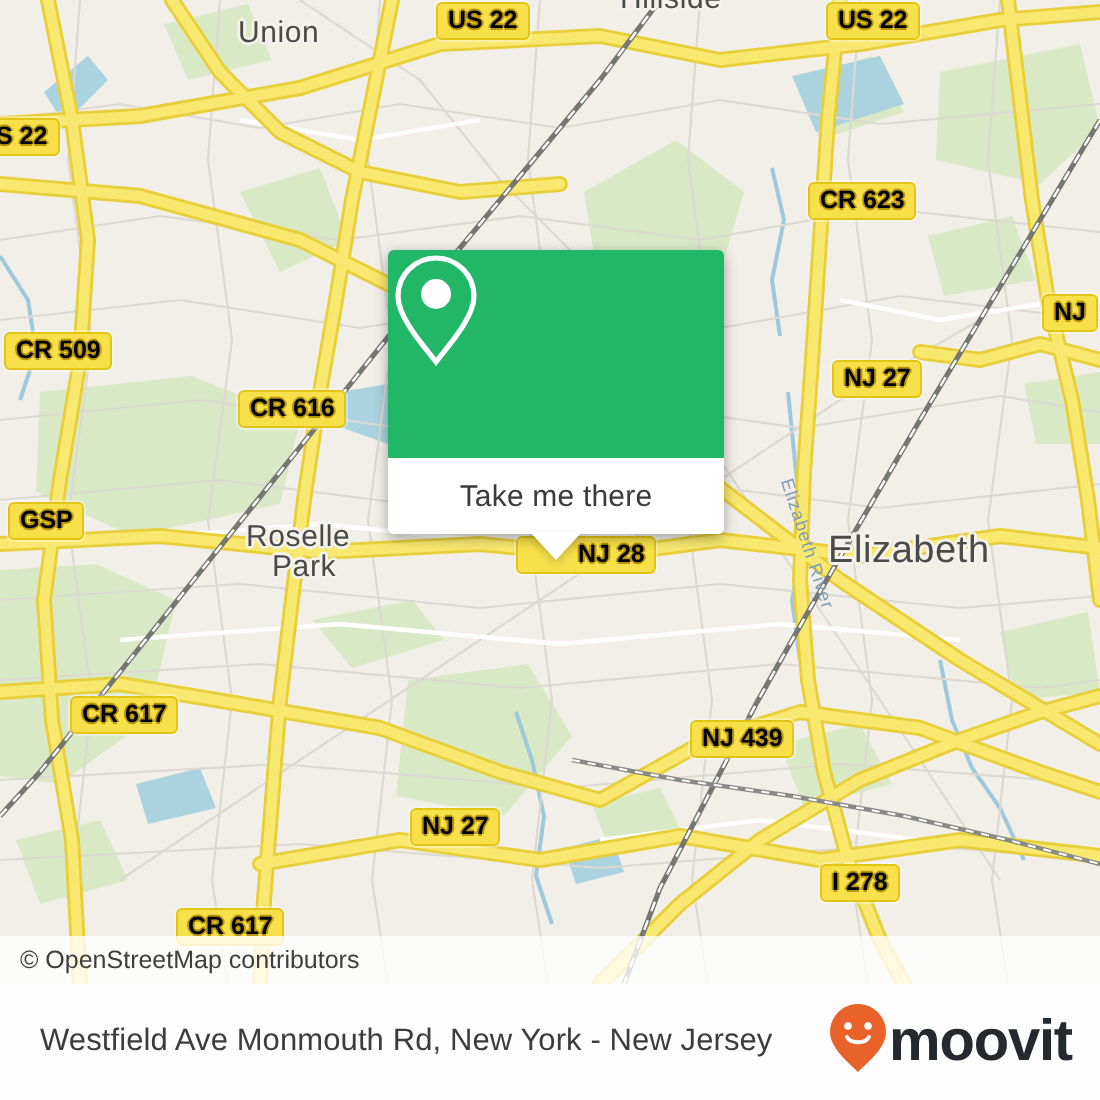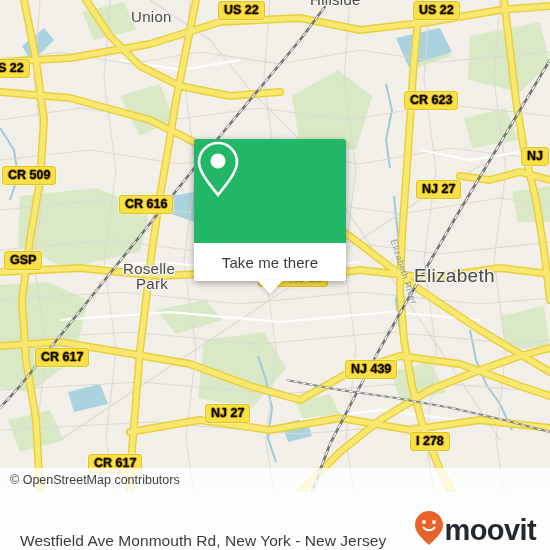--- a/index.html
+++ b/index.html
@@ -33,21 +33,21 @@
   .shield{
     position:absolute;background:#f7e04a;border:1.5px solid #e3c516;
     border-radius:3px;color:#000000;font-size:12.5px;font-weight:bold;
     padding:1px 5px 2px 5px;white-space:nowrap;line-height:14px;
     text-shadow:-1px 0 #b9960a,1px 0 #b9960a,0 -1px #b9960a,0 1px #b9960a;
     box-shadow:0 0 0 1px rgba(255,255,255,.35);
   }
 
   
   .popup{
-    position:absolute;left:194px;top:139px;width:152px;
+    position:absolute;left:194px;top:125px;width:168px;
     border-radius:3px;box-shadow:0 2px 7px rgba(0,0,0,.34);
     overflow:visible;
   }
   .popup-head{
     background:#21b767;height:104px;border-radius:3px 3px 0 0;
     display:flex;align-items:center;justify-content:center;
   }
   .popup-foot{
     background:#fff;height:38px;border-radius:0 0 3px 3px;
     display:flex;align-items:center;justify-content:center;
@@ -64,21 +64,21 @@
   .attrib{
     position:absolute;left:0;top:468px;width:550px;height:24px;
     background:rgba(255,255,255,.78);
     display:flex;align-items:center;
     color:#3d3d3d;font-size:12.5px;padding-left:10px;box-sizing:border-box;
   }
 
   
   .footer{
     position:absolute;left:0;top:492px;width:550px;height:58px;
-    background:#fdfdfd;display:flex;align-items:flex-end;
+    background:#fdfdfd;display:flex;align-items:center;
     box-sizing:border-box;padding:0 14px 0 20px;
   }
   .footer-title{
     flex:1;color:#3c3c3c;font-size:15.5px;white-space:nowrap;
     overflow:hidden;text-overflow:ellipsis;letter-spacing:.05px;
   }
   .brand{display:flex;align-items:center;gap:1px;}
   .brand-word{color:#23292e;font-size:29px;font-weight:bold;letter-spacing:-.6px;line-height:29px;}
 </style>
 </head>
@@ -184,21 +184,21 @@
       <g>
         <path d="M330,0 L300,40 L260,88 L220,136 L180,186 L140,236 L100,286 L60,336 L20,386 L0,408" stroke="#777772" stroke-width="2.6" fill="none"></path>
         <path d="M330,0 L300,40 L260,88 L220,136 L180,186 L140,236 L100,286 L60,336 L20,386 L0,408" stroke="#ffffff" stroke-width="1.2" stroke-dasharray="5 5" fill="none"></path>
         <path d="M550,60 L520,110 L490,160 L460,210 L432,258 L404,306 L378,352 L354,398 L330,444 L312,492" stroke="#777772" stroke-width="2.6" fill="none"></path>
         <path d="M550,60 L520,110 L490,160 L460,210 L432,258 L404,306 L378,352 L354,398 L330,444 L312,492" stroke="#ffffff" stroke-width="1.2" stroke-dasharray="5 5" fill="none"></path>
         <path d="M286,380 L340,390 L396,398 L452,408 L504,420 L550,432" stroke="#8a8a85" stroke-width="2.2" fill="none"></path>
         <path d="M286,380 L340,390 L396,398 L452,408 L504,420 L550,432" stroke="#ffffff" stroke-width="1" stroke-dasharray="4 4" fill="none"></path>
       </g>
     </svg>
 
-    <div class="place mid" style="left:131px;top:8px;">Union</div>
+    <div class="place mid" style="left:119px;top:8px;">Union</div>
     <div class="place mid" style="left:310px;top:-9px;">Hillside</div>
     <div class="place big" style="left:414px;top:265px;text-align:right;">Elizabeth</div>
     <div class="place mid" style="left:123px;top:260px;">Roselle</div>
     <div class="place mid" style="left:136px;top:275px;">Park</div>
 
     <div class="river" style="left:398px;top:238px;transform:rotate(72deg);">Elizabeth River</div>
 
     <div class="shield" style="left:218px;top:1px;">US 22</div>
     <div class="shield" style="left:413px;top:1px;">US 22</div>
     <div class="shield" style="left:-8px;top:59px;">S 22</div>

